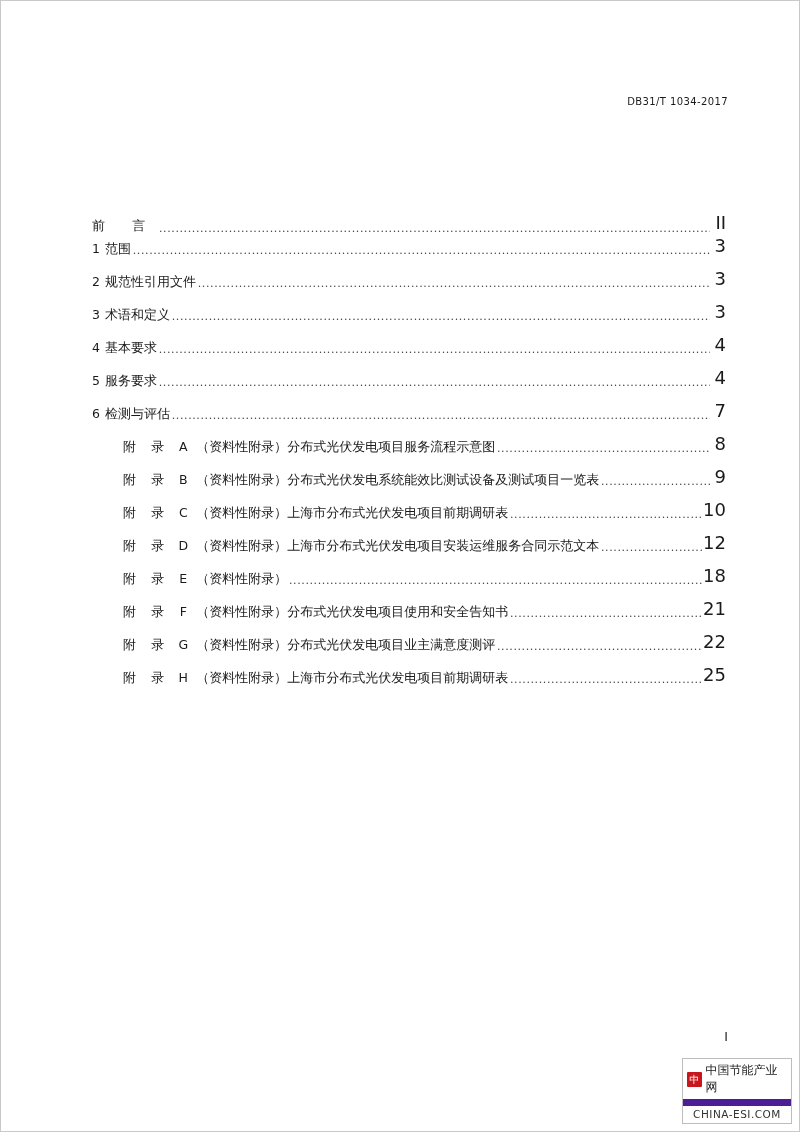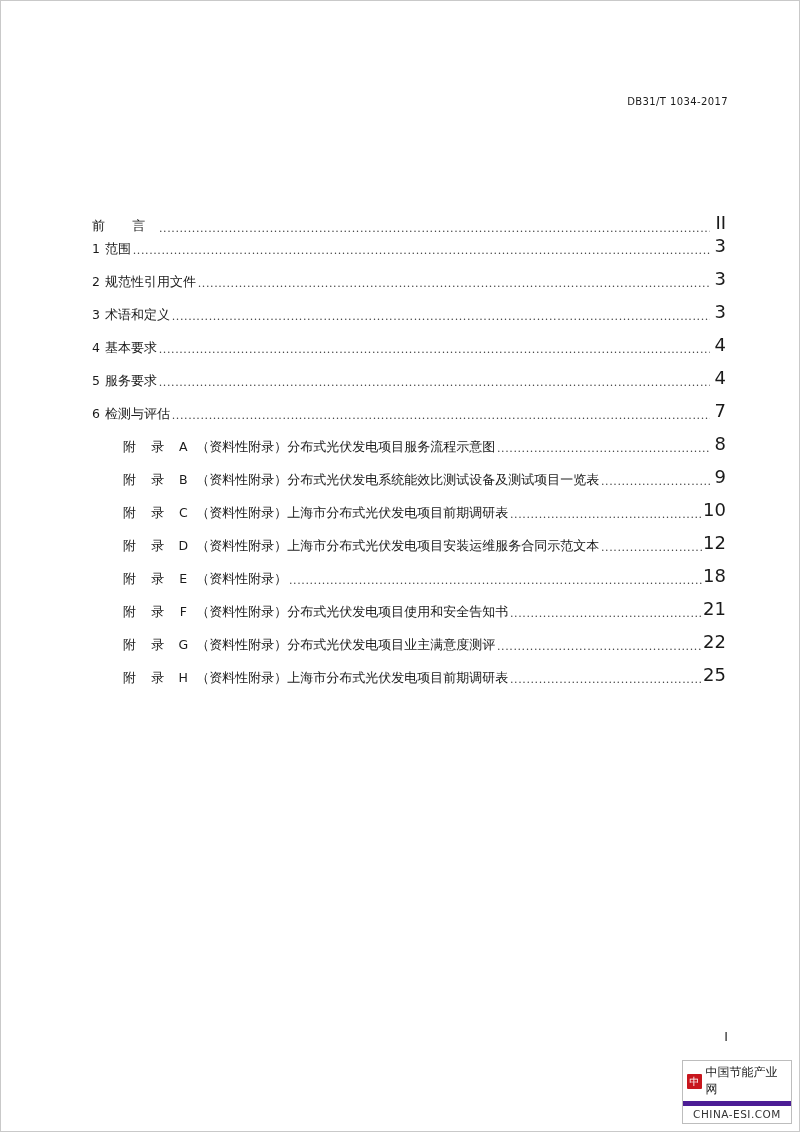--- a/index.html
+++ b/index.html
@@ -152,21 +152,21 @@
     line-height: 15px;
     text-align: center;
     border-radius: 1px;
   }
   .wm-cn {
     font-size: 12px;
     color: #1a1a1a;
     letter-spacing: 0px;
   }
   .wm-bottom {
-    border-top: 5px solid #4c1d95;
+    border-top: 7px solid #4c1d95;
     font-size: 10.5px;
     color: #333;
     text-align: center;
     padding: 2px 0 3px 0;
     letter-spacing: 0.5px;
   }
 </style>
 </head>
 <body>
 

